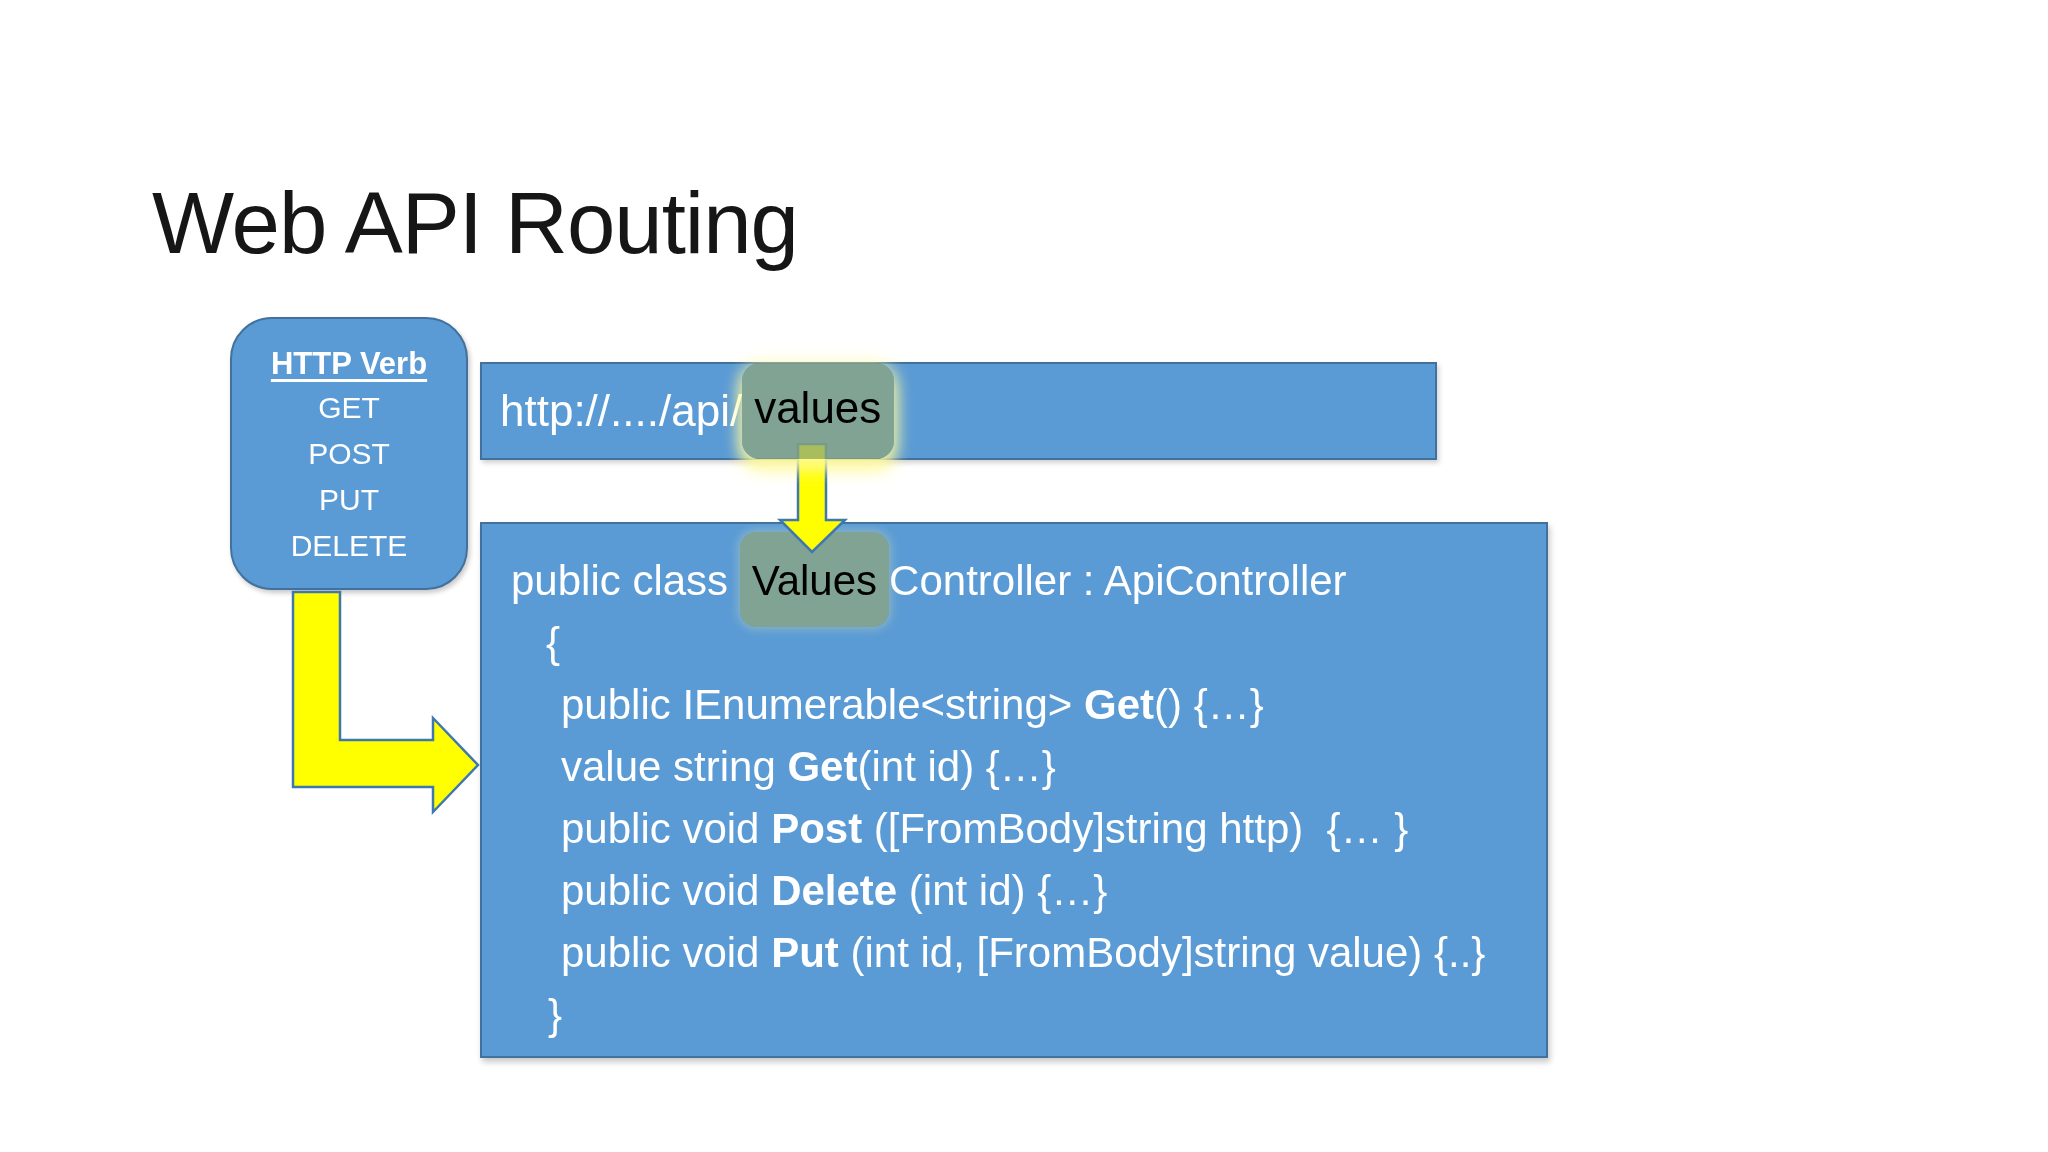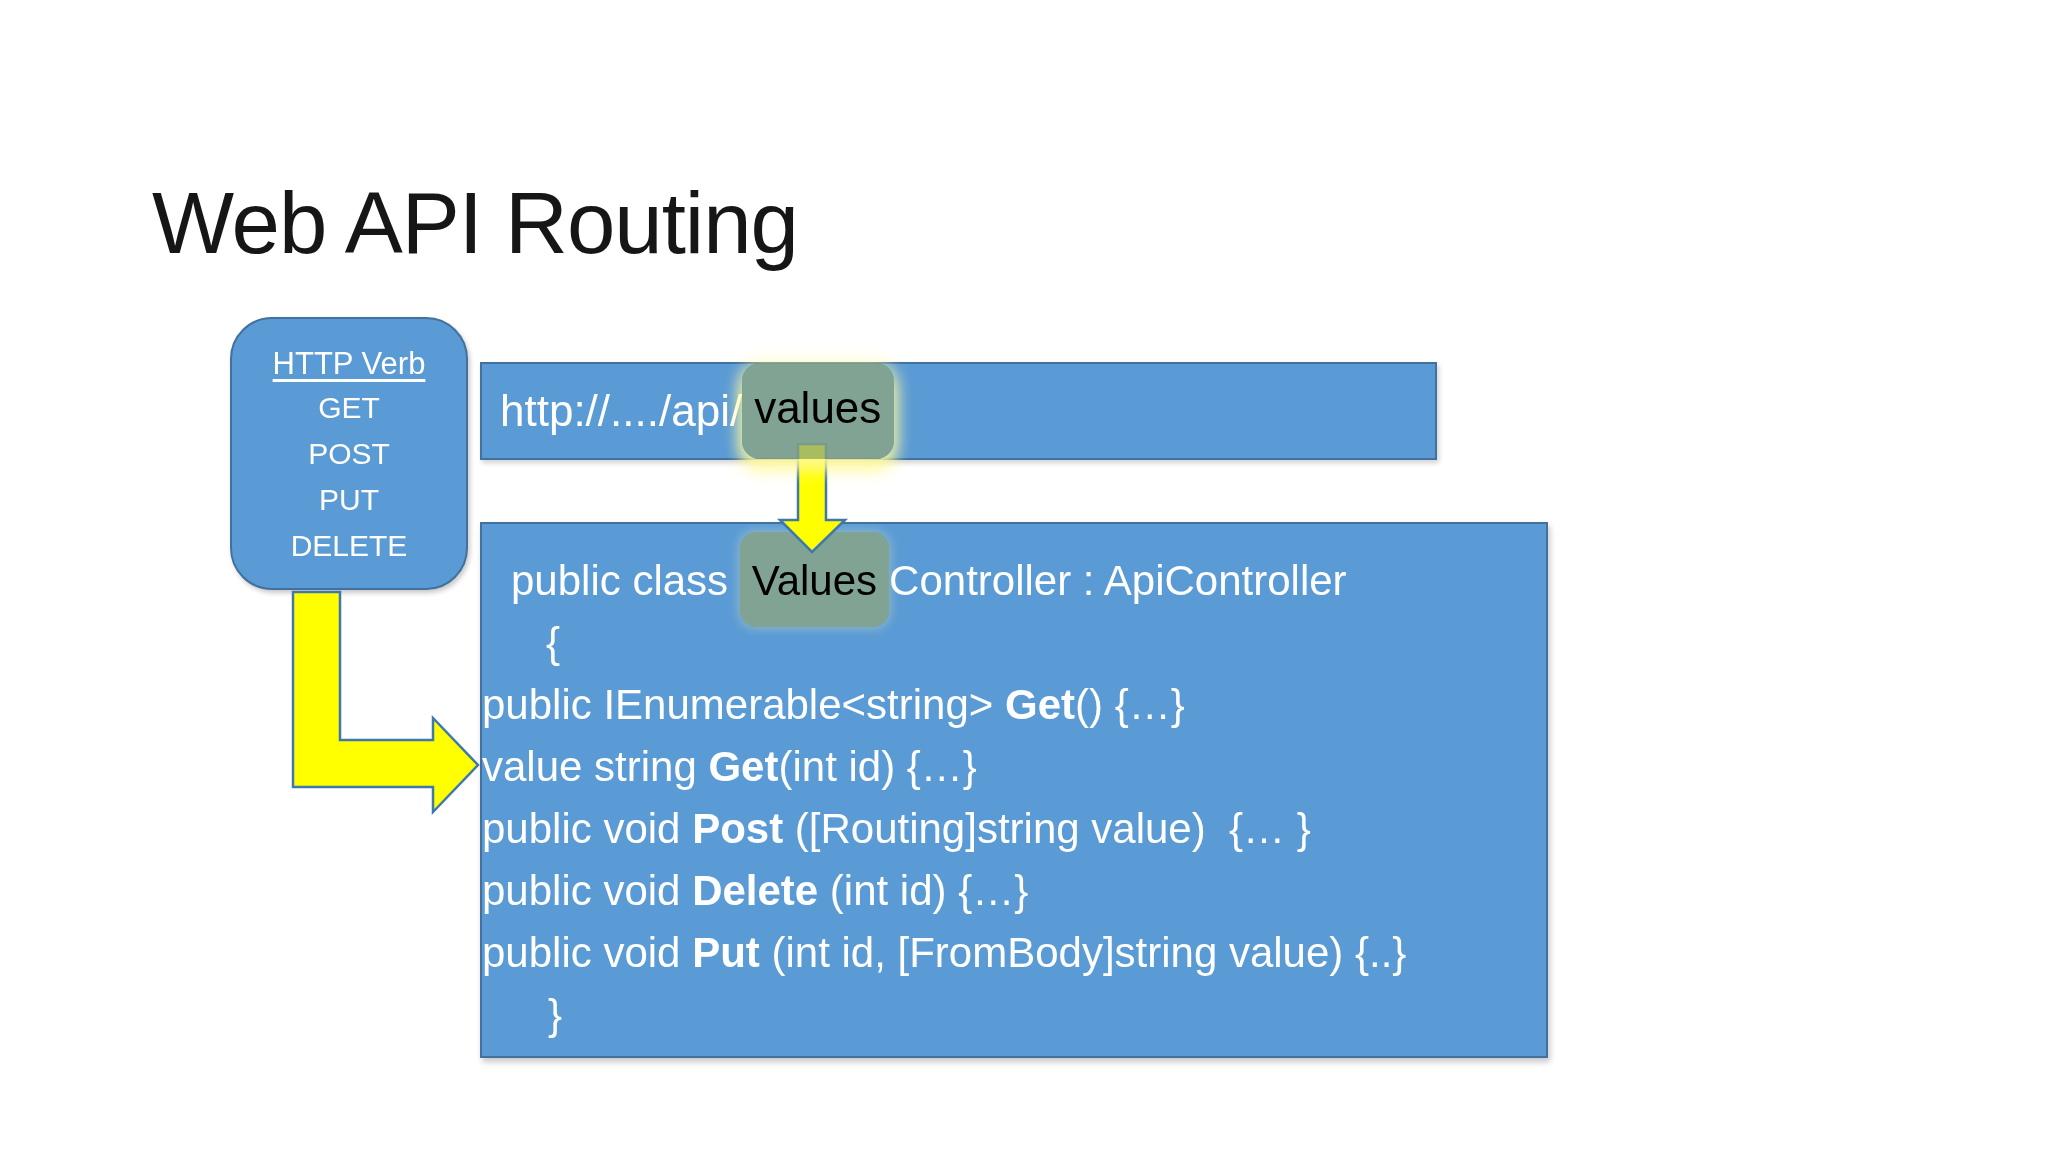--- a/index.html
+++ b/index.html
@@ -30,21 +30,21 @@
     background:#5b9bd5;
     border:2.5px solid #41719c;
     border-radius:42px;
     box-shadow:2px 3px 5px rgba(0,0,0,0.22);
     color:#ffffff;
     text-align:center;
     padding-top:24px;
   }
   .verb-heading{
     font-size:31px;
-    font-weight:400;
+    font-weight:700;
     text-decoration:underline;
     text-underline-offset:5px;
     text-decoration-thickness:2.5px;
     line-height:42px;
   }
   .verb-item{
     font-size:30px;
     line-height:46px;
   }
   
@@ -83,21 +83,21 @@
     background:#5b9bd5;
     border:2px solid #41719c;
     box-shadow:2px 4px 6px rgba(0,0,0,0.22);
     color:#ffffff;
     font-size:42px;
     padding-top:26px;
   }
   .cl{line-height:62px;white-space:pre;}
   .i1{padding-left:29px;}
   .i2{padding-left:64px;}
-  .i3{}
+  .i3{padding-left:79px;}
   .i8{padding-left:66px;}
   .verb-bold{font-weight:700;}
   .hl-code{
     border-radius:16px;
     padding:25px 12px 23px 12px;
     box-shadow:0 0 10px 2px rgba(255,250,180,0.30);
   }
   
   .arrow{position:absolute;z-index:2;}
 </style>
@@ -124,19 +124,19 @@
 
   <svg class="arrow" style="left:288px;top:588px;" width="196" height="228" viewBox="0 0 196 228">
     <polygon points="5,4 52,4 52,152 145,152 145,130 190,177 145,224 145,199 5,199" fill="#ffff00" stroke="#3e78ad" stroke-width="2.5"></polygon>
   </svg>
 
   <div class="code-panel">
     <div class="cl i1"><span>public class </span><span class="hl hl-code">Values</span><span>Controller : ApiController</span></div>
     <div class="cl i2"><span>{</span></div>
     <div class="cl i3"><span>public IEnumerable&lt;string&gt; </span><span class="verb-bold">Get</span><span>() {…}</span></div>
     <div class="cl i3"><span>value string </span><span class="verb-bold">Get</span><span>(int id) {…}</span></div>
-    <div class="cl i3"><span>public void </span><span class="verb-bold">Post</span><span> ([Routing]string value)  {… }</span></div>
+    <div class="cl i3"><span>public void </span><span class="verb-bold">Post</span><span> ([FromBody]string http)  {… }</span></div>
     <div class="cl i3"><span>public void </span><span class="verb-bold">Delete</span><span> (int id) {…}</span></div>
     <div class="cl i3"><span>public void </span><span class="verb-bold">Put</span><span> (int id, [FromBody]string value) {..}</span></div>
     <div class="cl i8"><span>}</span></div>
   </div>
 
 </div>
 
 </body></html>

